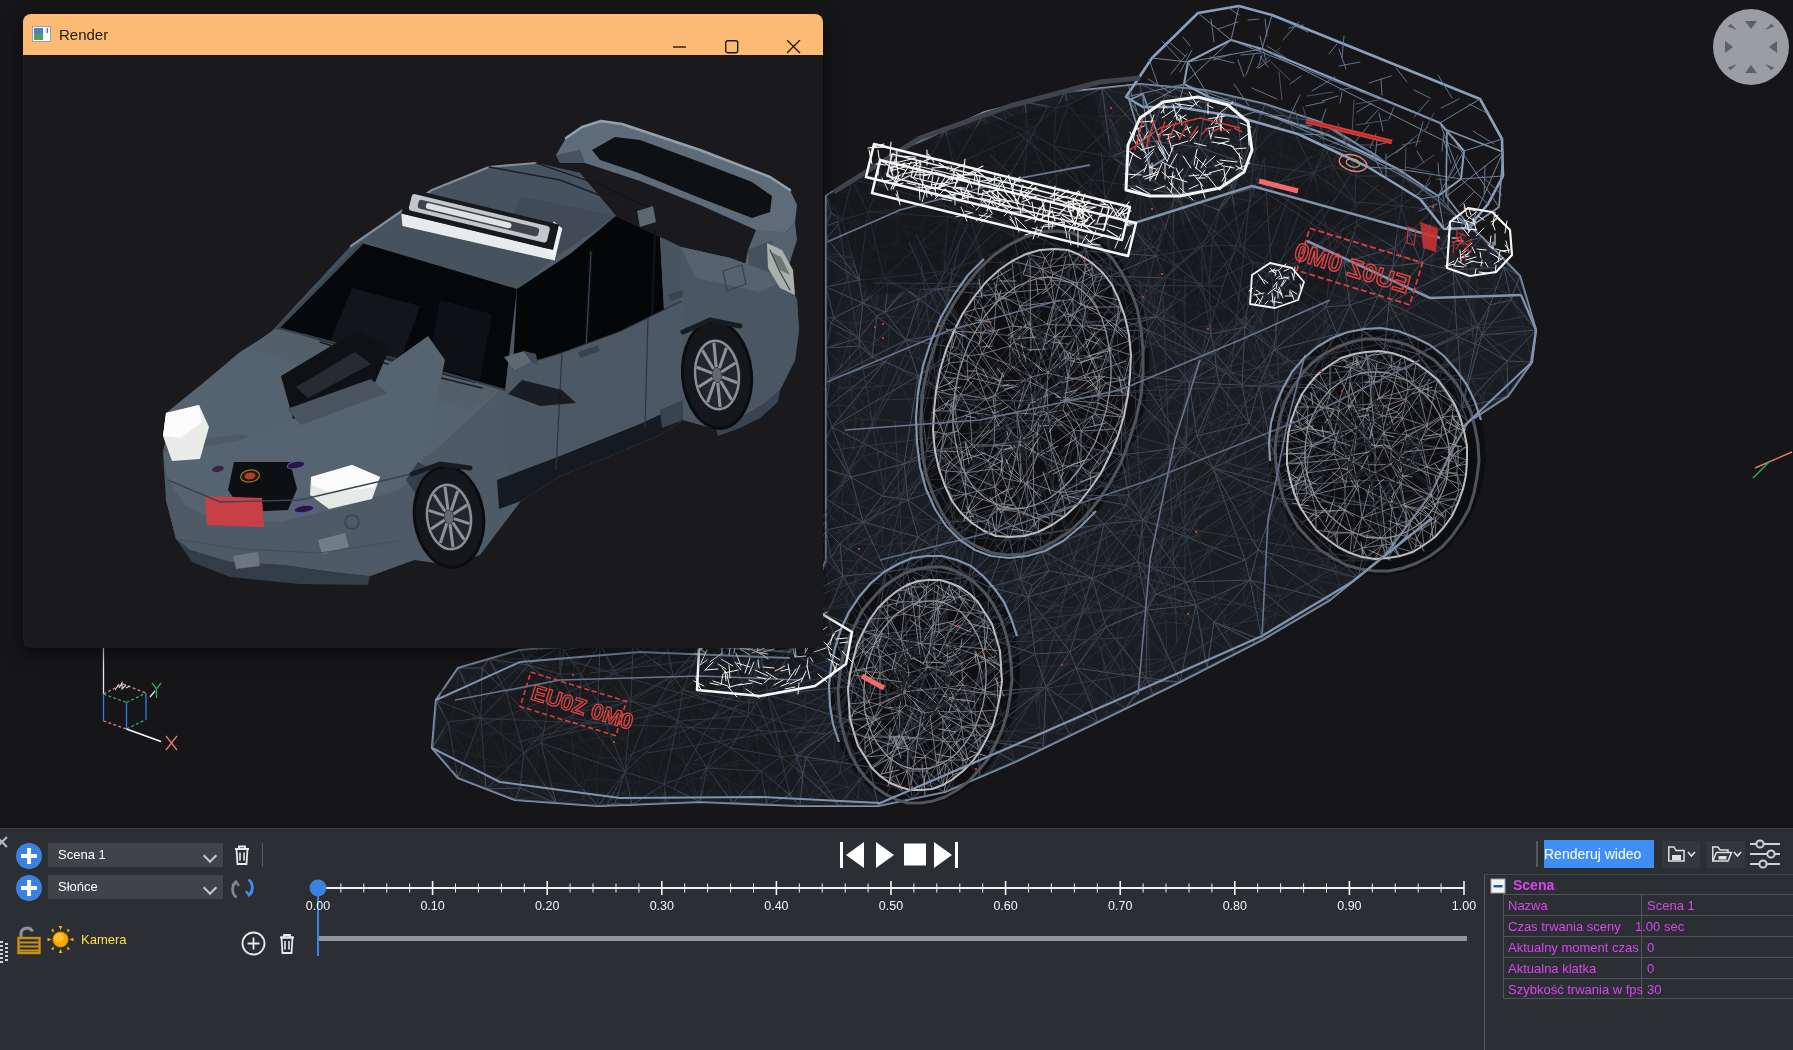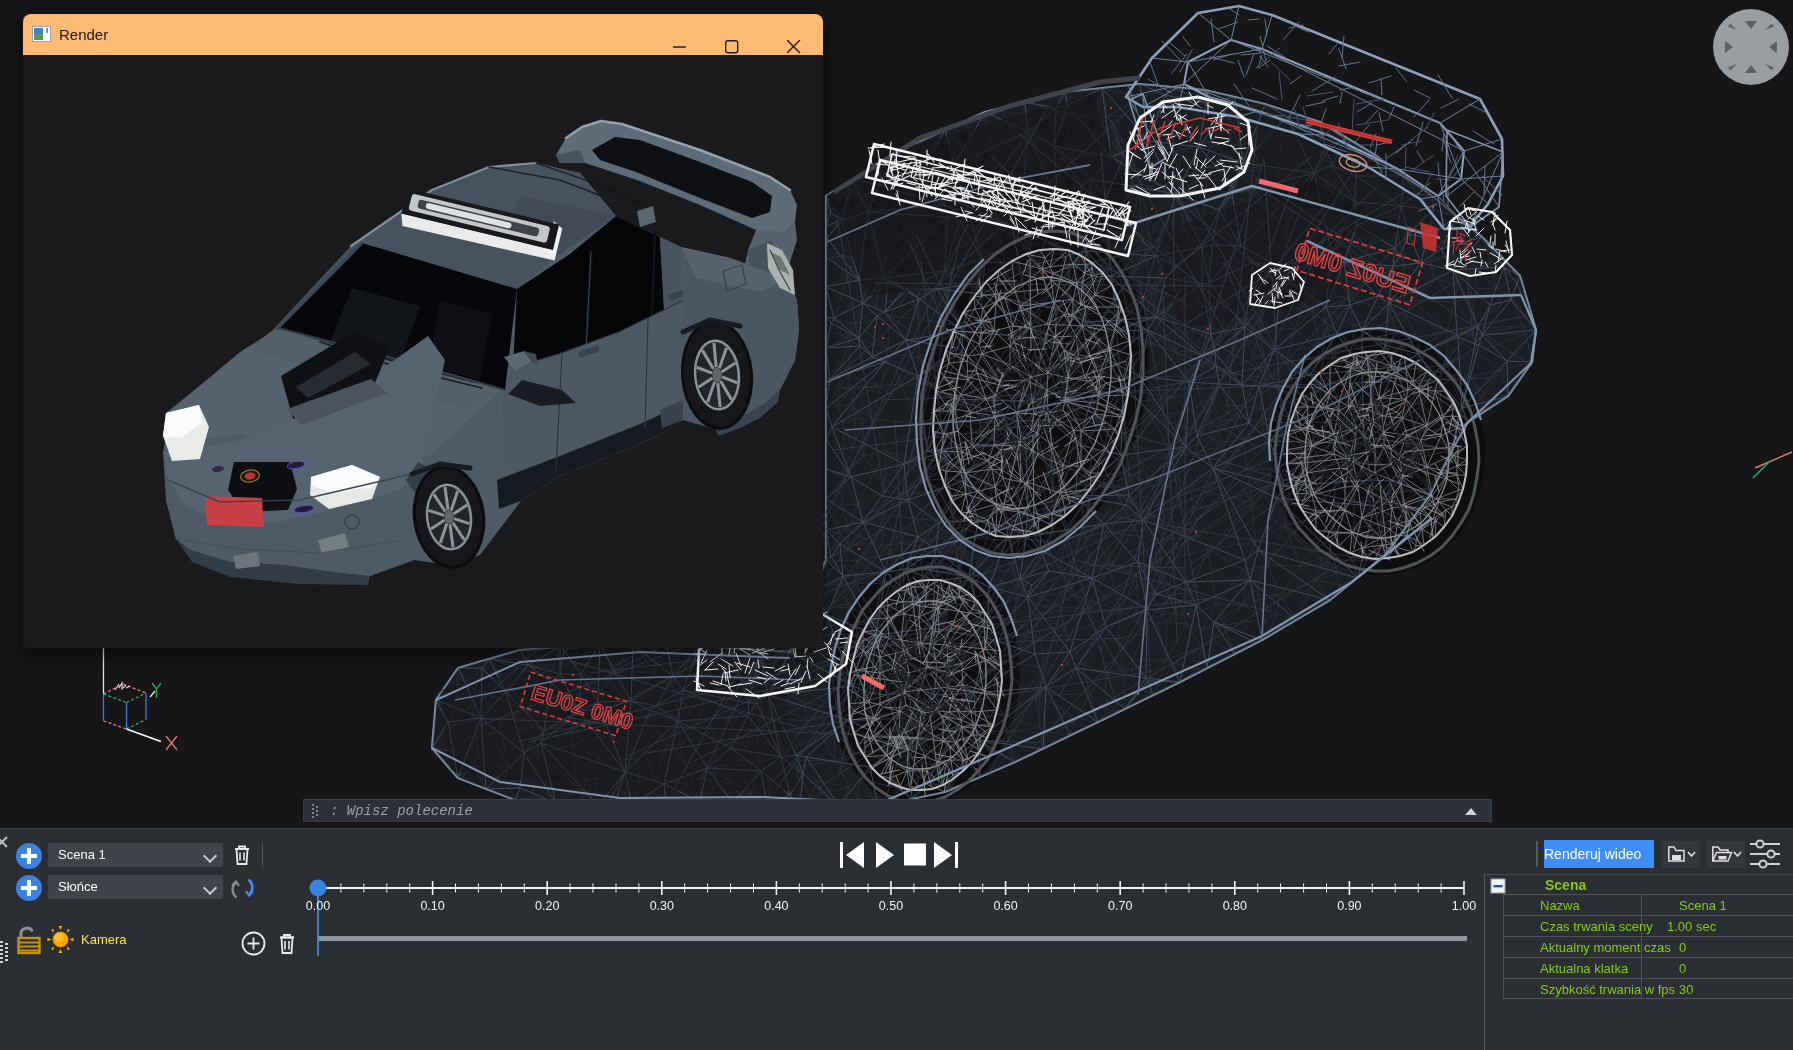--- a/index.html
+++ b/index.html
@@ -31,21 +31,21 @@
   .drop{position:absolute;width:175px;height:24px;background:#3f434a;color:#fff;font-size:13px;
         line-height:24px;padding-left:10px;box-sizing:border-box;}
   .drop .chev{position:absolute;right:8px;top:8px;width:8px;height:8px;border-left:2px solid #c9ccd0;
         border-bottom:2px solid #c9ccd0;transform:rotate(-45deg);}
   .lbl{color:#fde047;font-size:13px;position:absolute;}
   
   #renderbtn{left:1544px;top:839px;width:110px;height:28px;background:#3f8ef5;color:#fff;
         font-size:14px;line-height:28px;}
   .iconbtn{position:absolute;width:38px;height:27px;background:#34373c;}
   #props{left:1484px;top:874px;width:309px;height:176px;background:#2b2e33;border-left:1px solid #55585c;border-top:1px solid #44474c;box-sizing:border-box;}
-  .prow{position:absolute;color:#84cc16;font-size:13px;margin-left:32px;}
+  .prow{position:absolute;color:#d946ef;font-size:13px;}
 </style>
 </head>
 <body>
 <div id="stage">
   <div class="abs" id="viewport">
     <svg class="abs" style="left:0;top:0" width="1793" height="828" viewBox="0 0 1793 828">
         <path d="M826 196 L905 148 L985 112 L1065 92 L1140 84 L1205 90 L1265 104 L1320 122 L1375 155 L1432 196 L1482 237 L1520 276 L1536 330 L1532 362 L1508 396 L1468 422 L1452 450 L1430 495 L1385 555 L1330 600 L1262 640 L1180 682 L1098 722 L1015 762 L945 792 L878 806 L800 806 L700 802 L598 806 L515 800 L458 778 L432 748 L436 700 L458 668 L520 650 L600 644 L700 646 L790 652 L826 560Z" fill="#1e2126" stroke="none"></path>
         <ellipse cx="1032" cy="393" rx="113" ry="170" transform="rotate(14 1032 393)" fill="#0d0e10"></ellipse>
         <ellipse cx="1377" cy="452" rx="108" ry="123" transform="rotate(-6 1377 452)" fill="#0d0e10"></ellipse>
         <ellipse cx="925" cy="682" rx="94" ry="124" transform="rotate(8 925 682)" fill="#0d0e10"></ellipse>
@@ -354,35 +354,20 @@
               <rect x="416" y="214" width="124" height="9" rx="3" fill="#3f444a"></rect>
               <rect x="424" y="215.5" width="88" height="6" rx="3" fill="#dfe2e4"></rect>
             </g>
             <path d="M489.0 167.0 L560.0 180.0 L625.0 205.0" fill="none" stroke="#1a2028" stroke-width="1.5" stroke-linejoin="round" stroke-linecap="round"></path>
             <path d="M536.0 163.0 L600.0 185.0 L648.0 207.0" fill="none" stroke="#10141a" stroke-width="1.2" stroke-linejoin="round" stroke-linecap="round"></path>
           </g>
         </svg>
       </div>
   </div>
 
-  <div class="abs" id="cmdbar">
-    <svg class="abs" style="left:8px;top:4px" width="10" height="15" viewBox="0 0 10 15">
-      <g fill="#7f858c">
-          <rect x="0" y="0" width="2" height="2"></rect>
-          <rect x="0" y="4" width="2" height="2"></rect>
-          <rect x="0" y="8" width="2" height="2"></rect>
-          <rect x="0" y="12" width="2" height="2"></rect>
-      <rect x="4" y="2" width="2" height="2"></rect>
-          <rect x="4" y="6" width="2" height="2"></rect>
-          <rect x="4" y="10" width="2" height="2"></rect>
-        </g>
-    </svg>
-    <div class="txt">: Wpisz polecenie</div>
-    <div class="up"></div>
-  </div>
 
   <div class="abs" id="bottom">
 
     <svg class="abs" style="left:-4px;top:7px" width="12" height="12" viewBox="0 0 12 12">
         <path d="M1 1 L11 11 M11 1 L1 11" stroke="#b9bcc0" stroke-width="2"></path>
       </svg>
 
     <svg class="abs" style="left:0px;top:112px" width="8" height="22" viewBox="0 0 8 22">
       <g fill="#cfd2d6">
           <rect x="0" y="0" width="3" height="2"></rect>

